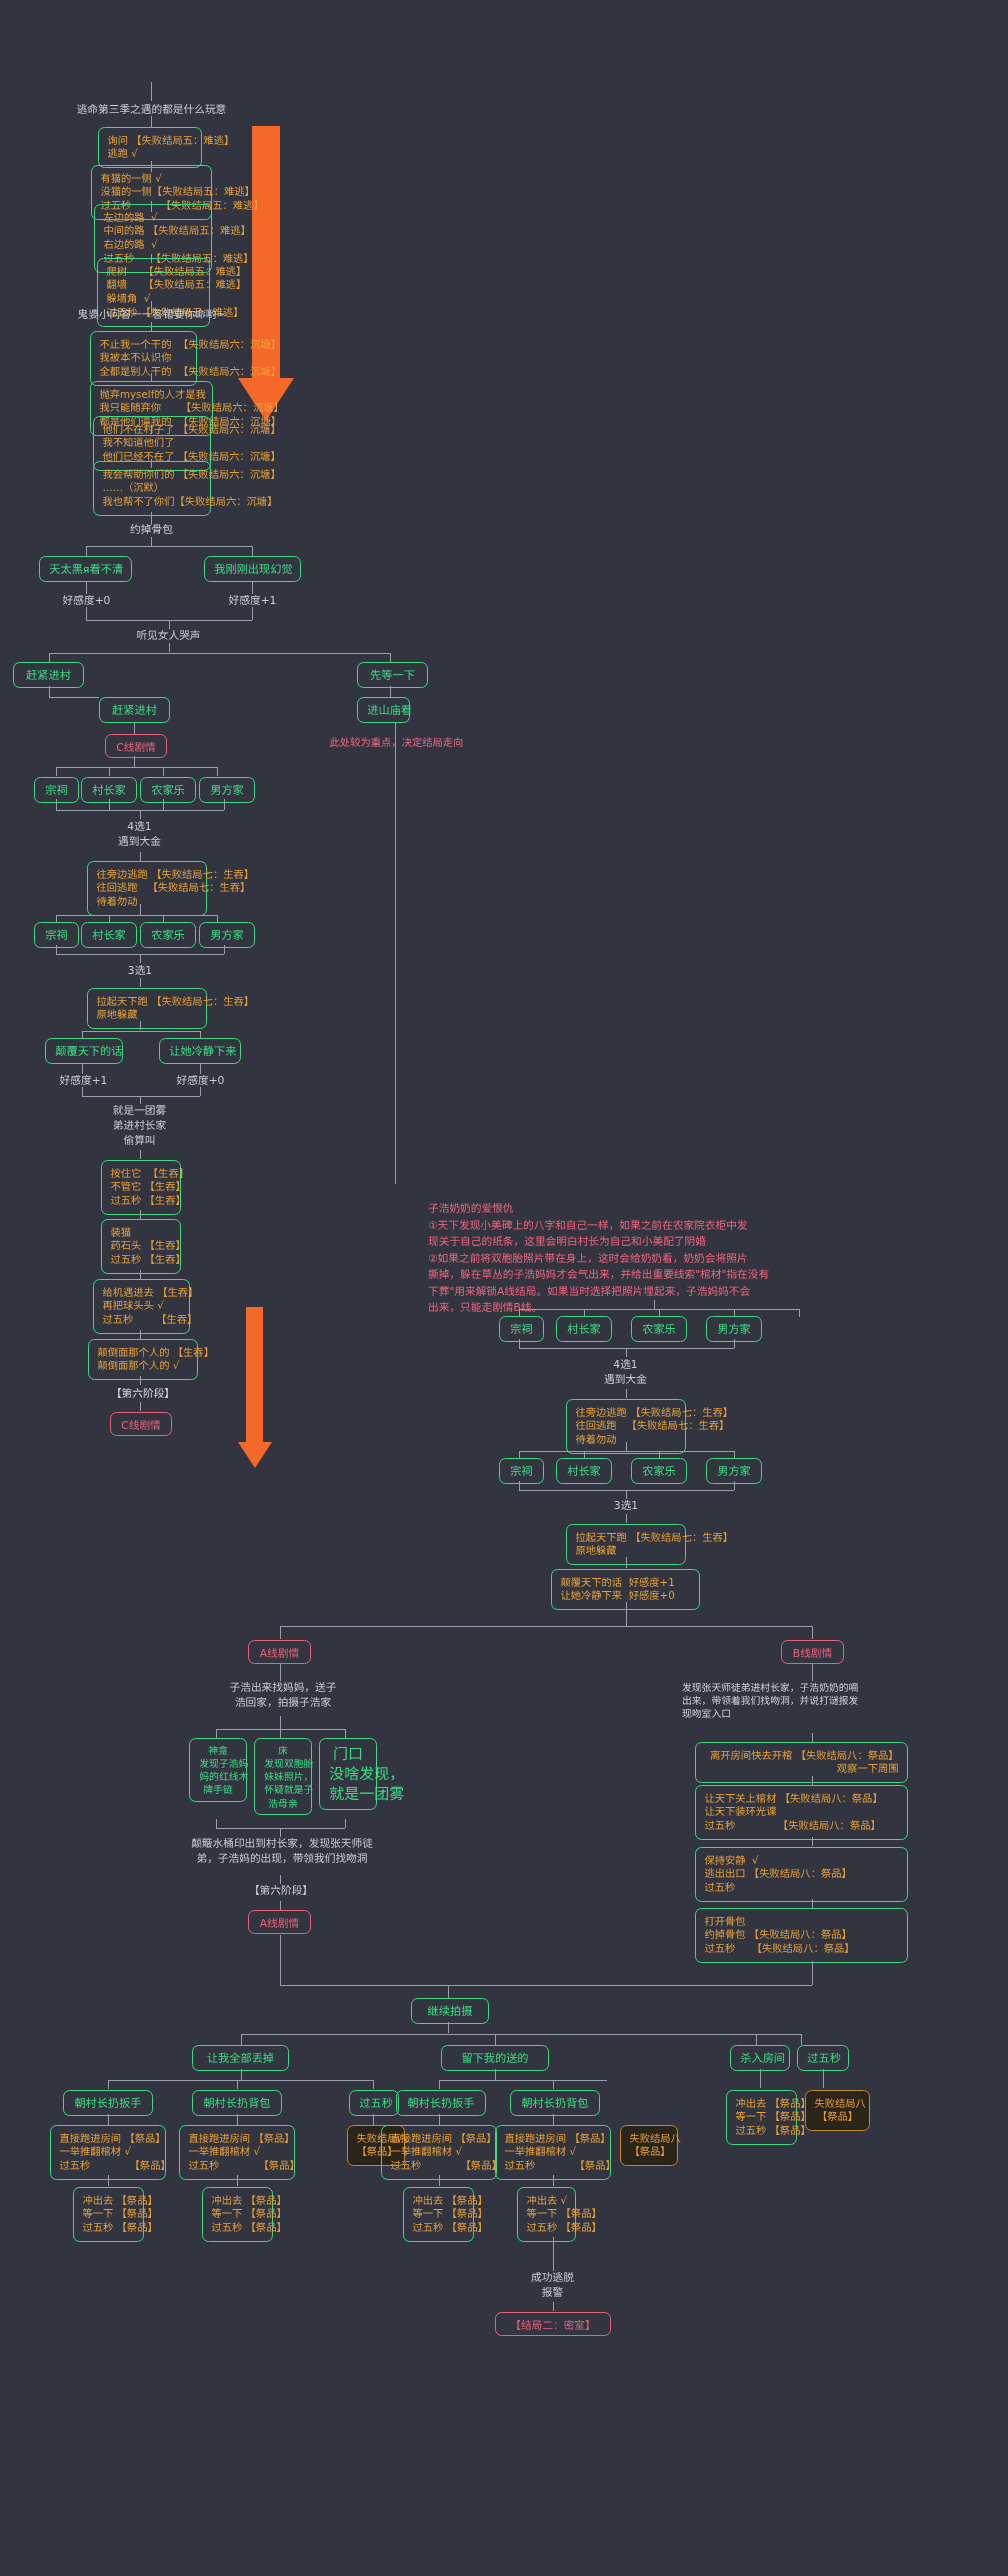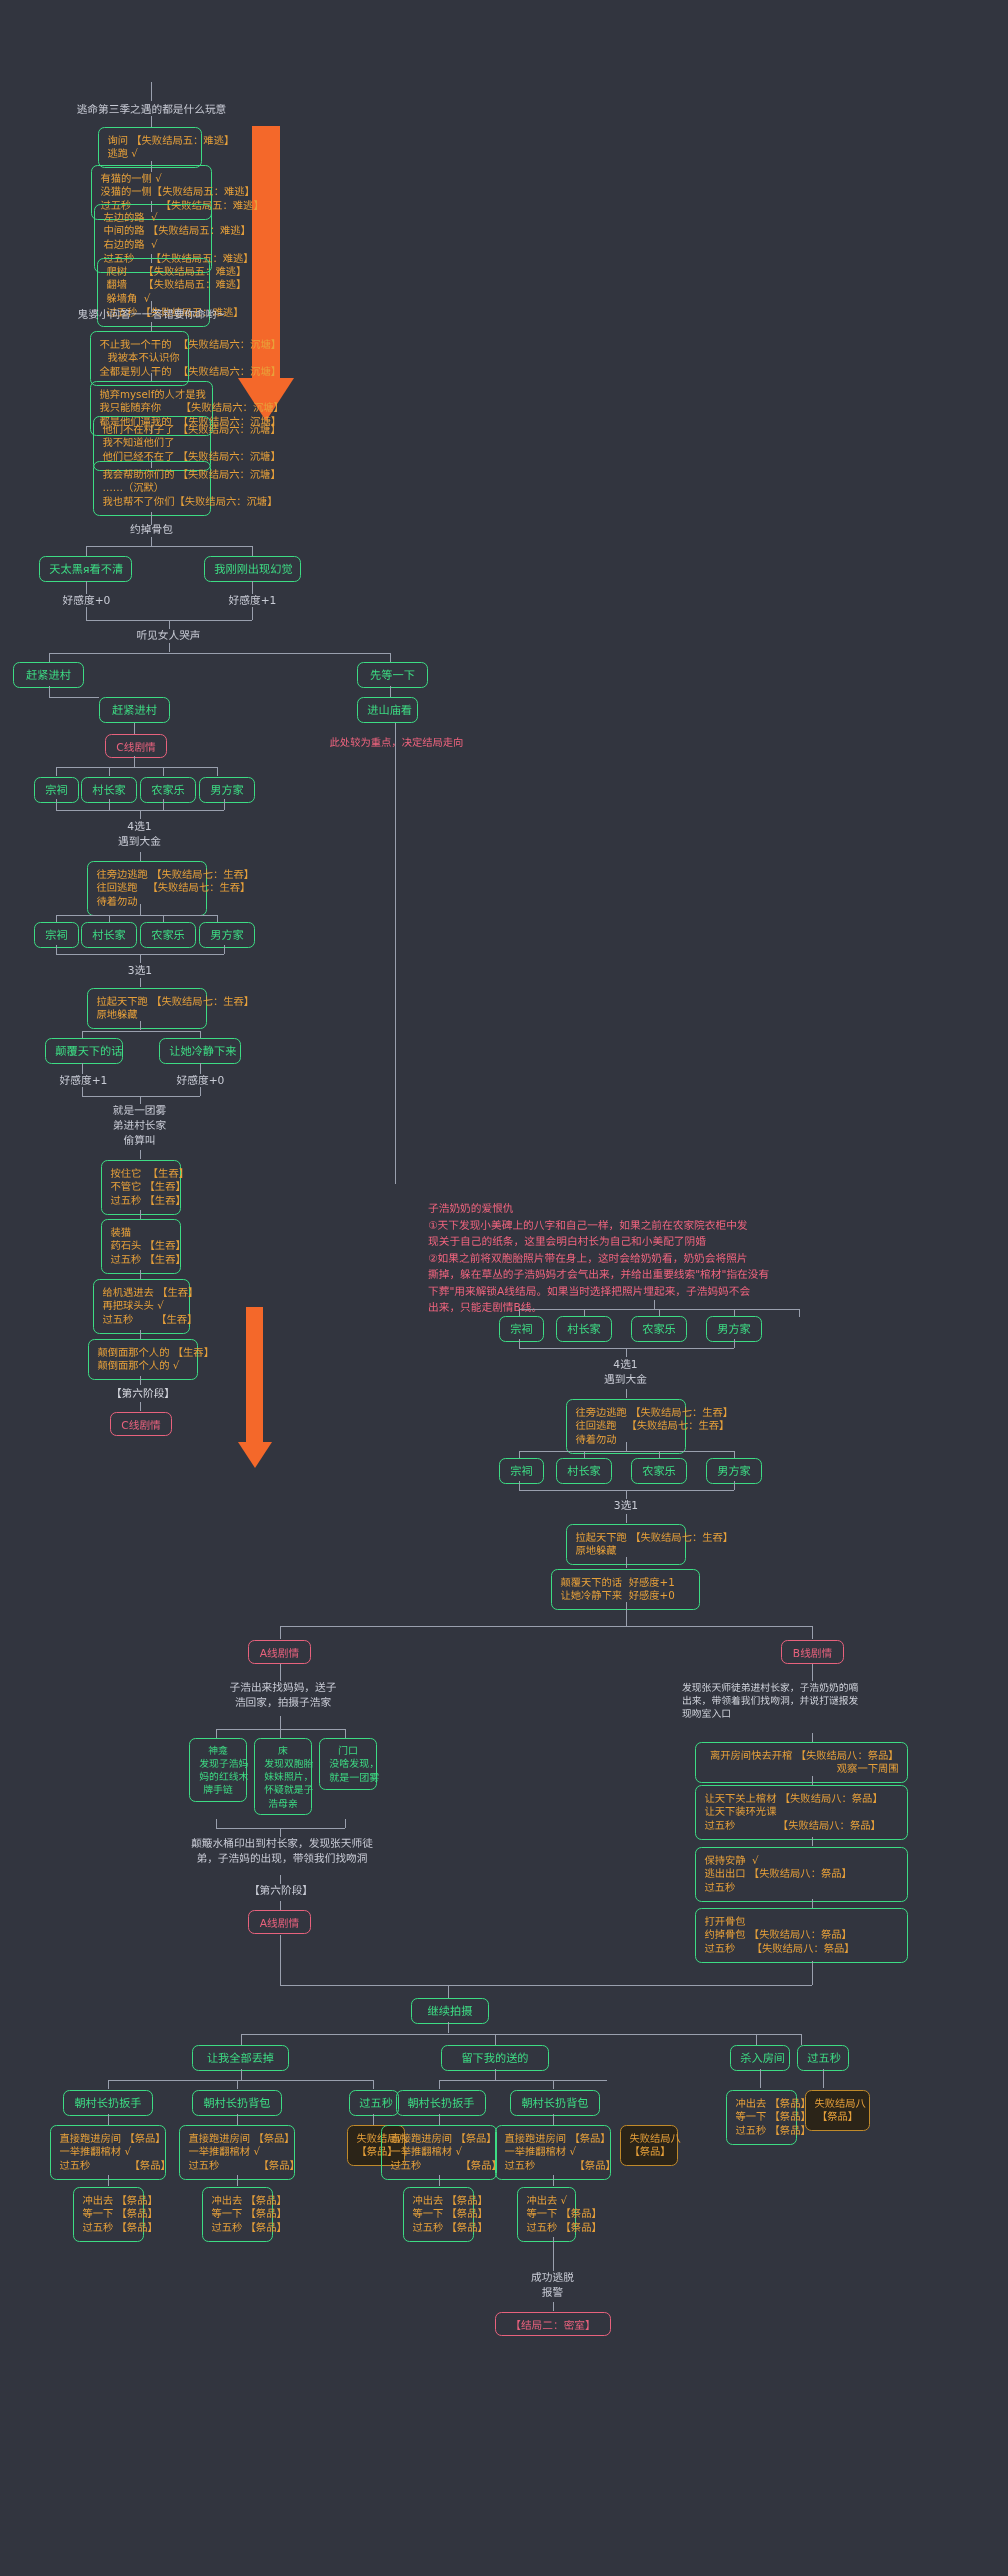--- a/index.html
+++ b/index.html
@@ -142,21 +142,21 @@
 
   <div class="node green" style="left:97px; top:258px; width:113px;">爬树     【失败结局五：难逃】
 翻墙     【失败结局五：难逃】
 躲墙角  √
 过五秒 【失败结局五：难逃】</div>
   <div class="vline" style="left:151px; top:301px; height:11.2px;"></div>
 
   <div class="plain" style="left:58px; top:308px; width:187px;">鬼婆小问答一一答错要你命哟~</div>
   <div class="vline" style="left:151px; top:322px; height:9.3px;"></div>
 
-  <div class="node green" style="left:90px; top:331px; width:99px;text-align:right;">不止我一个干的  【失败结局六：沉塘】
+  <div class="node green" style="left:90px; top:331px; width:107px;">不止我一个干的  【失败结局六：沉塘】
 我被本不认识你
 全都是别人干的  【失败结局六：沉塘】</div>
   <div class="vline" style="left:151px; top:373px; height:9.3px;"></div>
 
   <div class="node green" style="left:90px; top:381px; width:123px;">抛弃myself的人才是我
 我只能随弃你      【失败结局六：沉塘】
 都是他们逼我的  【失败结局六：沉塘】</div>
   <div class="vline" style="left:151px; top:425px; height:9.3px;"></div>
 
   <div class="node green" style="left:93px; top:416px; width:118px;">他们不在村子了 【失败结局六：沉塘】
@@ -196,21 +196,21 @@
   <div class="vline" style="left:49px; top:653px; height:9.3px;"></div>
   <div class="vline" style="left:390px; top:653px; height:9.3px;"></div>
 
   <div class="greenlabel" style="left:13px; top:662px; width:71px;">赶紧进村</div>
   <div class="greenlabel" style="left:357px; top:662px; width:71px;">先等一下</div>
 
   <div class="vline" style="left:49px; top:686px; height:11.2px;"></div>
   <div class="vline" style="left:390px; top:686px; height:11.2px;"></div>
 
   <div class="greenlabel" style="left:99px; top:697px; width:71px;">赶紧进村</div>
-  <div class="greenlabel" style="left:357px; top:697px; width:61px;">进山庙看</div>
+  <div class="greenlabel" style="left:357px; top:697px; width:53px;">进山庙看</div>
   <div class="hline" style="left:49px; top:697px; width:50px;"></div>
 
   <div class="vline" style="left:134px; top:723px; height:11.2px;"></div>
   <div class="vline" style="left:395px; top:723px; height:13px;"></div>
 
   <div class="redbox" style="left:105px; top:734px; width:62px;">C线剧情</div>
   <div class="plain" style="left:303px; top:735px; width:187px; color:#f0647e; font-size:10.3px;">此处较为重点，决定结局走向</div>
 
   <div class="vline" style="left:134px; top:756px; height:11.2px;"></div>
 
@@ -395,21 +395,21 @@
 
   <div class="greenlabel center" style="left:189px; top:1738px; width:58px; font-size:9.8px;">神龛
 发现子浩妈
 妈的红线木
 牌手链</div>
   <div class="greenlabel center" style="left:254px; top:1738px; width:58px; font-size:9.8px;">床
 发现双胞胎
 妹妹照片，
 怀疑就是子
 浩母亲</div>
-  <div class="greenlabel center" style="left:319px; top:1738px; width:58px; font-size:10px;">门口
+  <div class="greenlabel center" style="left:319px; top:1738px; width:58px; font-size:15px;">门口
 没啥发现，
 就是一团雾</div>
 
   <div class="vline" style="left:216px; top:1819px; height:9.3px;"></div>
   <div class="vline" style="left:345px; top:1819px; height:9.3px;"></div>
   <div class="hline" style="left:216px; top:1828px; width:129px;"></div>
   <div class="vline" style="left:280px; top:1828px; height:9.3px;"></div>
 
   <div class="plain" style="left:170px; top:1837px; width:224px;">颠簸水桶印出到村长家，发现张天师徒
 弟，子浩妈的出现，带领我们找吻洞</div>

